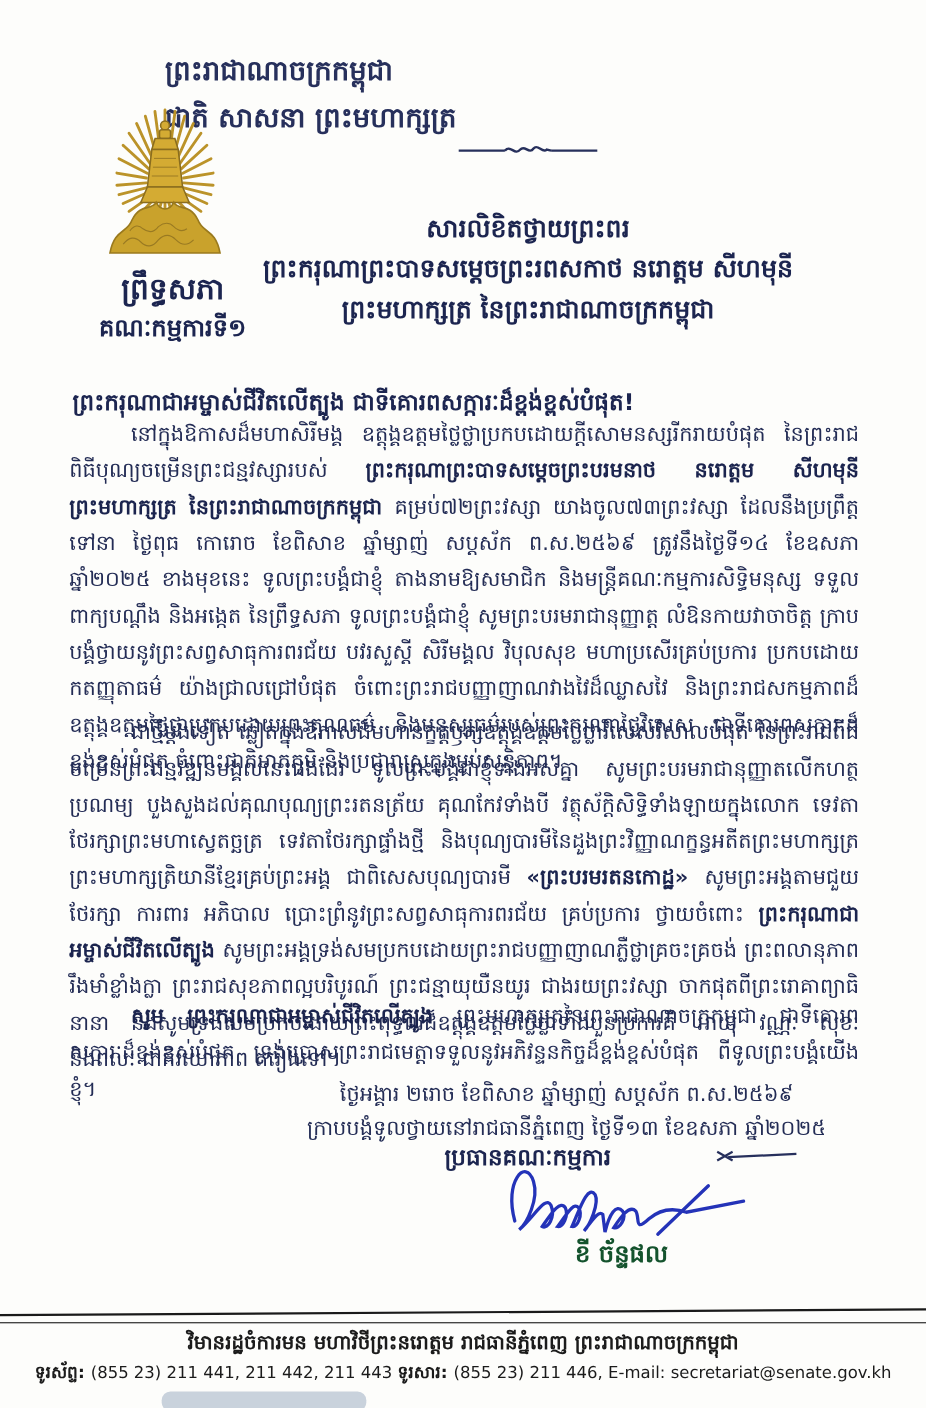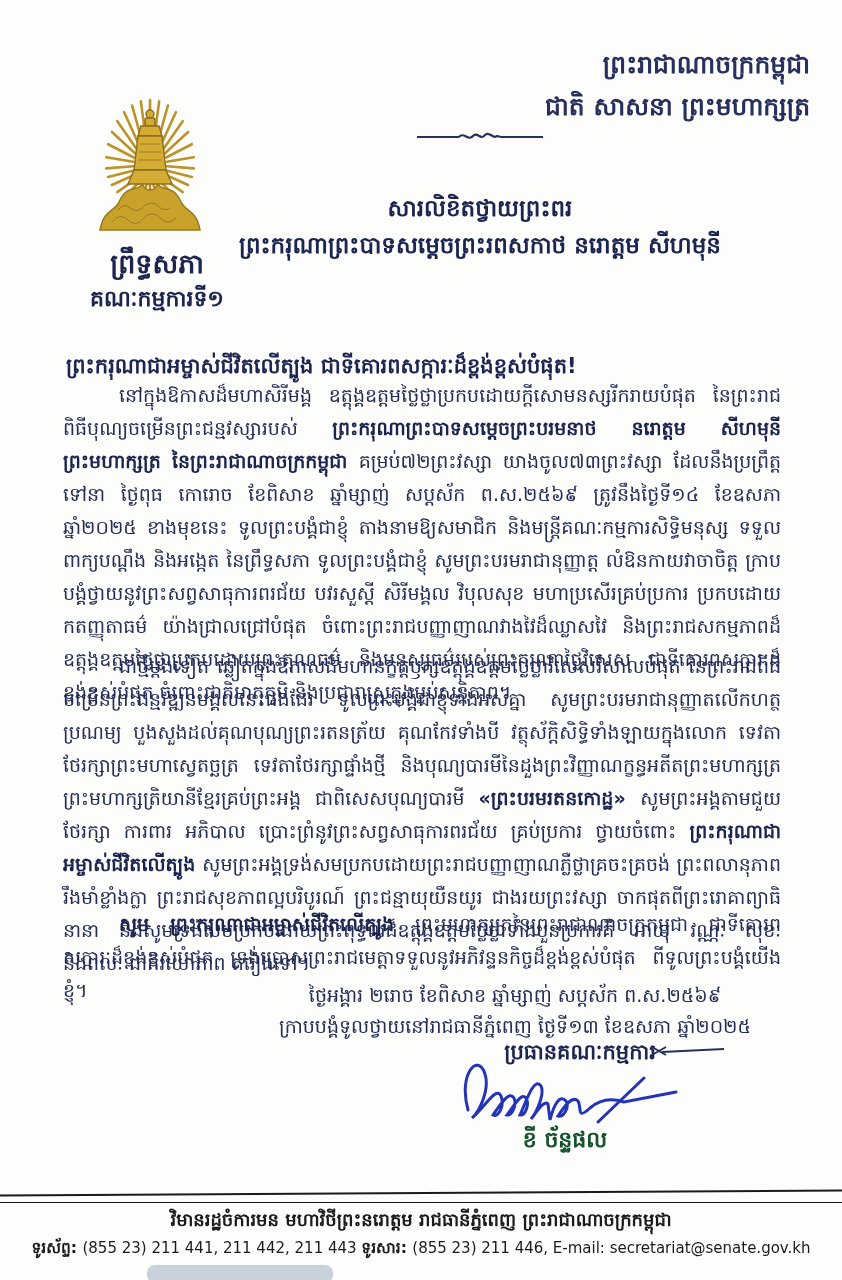--- a/index.html
+++ b/index.html
@@ -2,21 +2,21 @@
 <html><head>
 <meta charset="utf-8">
 <style>
   html,body{margin:0;padding:0;}
   body{background:#e8e8e8;font-family:"DejaVu Sans","Liberation Sans",sans-serif;}
   .page{position:relative;width:842px;height:1280px;background:#fdfdfb;overflow:hidden;
         color:#232c55;}
   .abs{position:absolute;}
   .b{font-weight:bold;}
 
-  .kingdom-head{top:44px;left:150px;width:660px;text-align:right;
+  .kingdom-head{top:44px;left:150px;width:660px;text-align:left;
     font-size:25px;font-weight:bold;color:#27305c;line-height:42px;}
   .divider-wrap{top:128px;left:150px;width:660px;text-align:center;}
 
   .emblem{top:80px;left:82px;width:136px;height:160px;}
   #rays line{stroke:#bb9329;stroke-width:2.6;stroke-linecap:round;}
 
   .sender-label{top:248px;left:42px;width:230px;text-align:center;color:#1c2550;}
   .sender-institution{font-size:27px;font-weight:bold;line-height:36px;font-family:Liberation Mono, monospace;}
   .sender-commission{font-size:22px;font-weight:bold;line-height:30px;}
 
@@ -29,21 +29,21 @@
   .para{left:63px;width:718px;font-size:19px;line-height:33px;text-align:justify;
     text-indent:56px;color:#232c55;}
   .para .b{color:#1b244e;}
   #para-1{top:379px;}
   #para-2{top:650px;}
   #para-3{top:908px;}
 
   .date-block{top:980px;left:190px;width:650px;text-align:center;font-size:19px;
     line-height:31px;color:#232c55;}
 
-  .role-line{top:1038px;left:430px;width:300px;text-align:center;font-size:21px;
+  .role-line{top:1038px;left:404px;width:300px;text-align:left;font-size:21px;
     font-weight:bold;color:#1c2550;}
   .role-stroke{top:1043px;left:648px;width:80px;height:16px;}
   .role-stroke path{stroke:#27305c;stroke-width:2;fill:none;}
 
   .signature-box{top:1048px;left:448px;width:240px;height:88px;}
   .signature-box path{stroke:#2433b8;stroke-width:3;fill:none;stroke-linecap:round;}
 
   .signer-name{top:1126px;left:440px;width:250px;text-align:center;font-size:22px;
     font-weight:bold;color:#14532d;}
 
@@ -133,20 +133,21 @@
   </svg>
 
   <div class="abs sender-label">
     <div class="sender-institution">ព្រឹទ្ធសភា</div>
     <div class="sender-commission">គណៈកម្មការទី១</div>
   </div>
 
   <div class="abs title-block">
     <div>សារលិខិតថ្វាយព្រះពរ</div>
     <div>ព្រះករុណាព្រះបាទសម្ដេចព្រះរពសកាថ នរោត្ដម សីហមុនី</div>
+    <div>ព្រះមហាក្សត្រ នៃព្រះរាជាណាចក្រកម្ពុជា</div>
   </div>
 
   <div class="abs salutation">ព្រះករុណាជាអម្ចាស់ជីវិតលើត្បូង ជាទីគោរពសក្ការៈដ៏ខ្ពង់ខ្ពស់បំផុត!</div>
 
   <div id="para-1" class="abs para"><span>នៅក្នុងឱកាសដ៏មហាសិរីមង្គ ឧត្ដុង្គឧត្ដមថ្លៃថ្លាប្រកបដោយក្ដីសោមនស្សរីករាយបំផុត នៃព្រះរាជពិធីបុណ្យចម្រើនព្រះជន្មវស្សារបស់ </span><span class="b">ព្រះករុណាព្រះបាទសម្ដេចព្រះបរមនាថ នរោត្ដម សីហមុនី ព្រះមហាក្សត្រ នៃព្រះរាជាណាចក្រកម្ពុជា </span><span>គម្រប់៧២ព្រះវស្សា យាងចូល៧៣ព្រះវស្សា ដែលនឹងប្រព្រឹត្តទៅនា ថ្ងៃពុធ កោរោច ខែពិសាខ ឆ្នាំម្សាញ់ សប្ដស័ក ព.ស.២៥៦៩ ត្រូវនឹងថ្ងៃទី១៤ ខែឧសភា ឆ្នាំ២០២៥ ខាងមុខនេះ ទូលព្រះបង្គំជាខ្ញុំ តាងនាមឱ្យសមាជិក និងមន្ត្រីគណៈកម្មការសិទ្ធិមនុស្ស ទទួលពាក្យបណ្ដឹង និងអង្កេត នៃព្រឹទ្ធសភា ទូលព្រះបង្គំជាខ្ញុំ សូមព្រះបរមរាជានុញ្ញាត្ត លំឱនកាយវាចាចិត្ត ក្រាបបង្គំថ្វាយនូវព្រះសព្វសាធុការពរជ័យ បវរសួស្ដី សិរីមង្គល វិបុលសុខ មហាប្រសើរគ្រប់ប្រការ ប្រកបដោយកតញ្ញុតាធម៌ យ៉ាងជ្រាលជ្រៅបំផុត ចំពោះព្រះរាជបញ្ញាញាណវាងវៃដ៏ឈ្លាសវៃ និងព្រះរាជសកម្មភាពដ៏ឧត្ដុង្គឧត្ដមថ្លៃថ្លាប្រកបដោយព្រះគុណធម៌ និងមនុស្សធម៌របស់ព្រះករុណាថ្លៃវិសេស ជាទីគោរពសក្ការៈដ៏ខ្ពង់ខ្ពស់បំផុត ចំពោះជាតិមាតុភូមិ និងប្រជារាស្ត្រក្នុងម្លប់សន្តិភាព។</span></div>
   <div id="para-2" class="abs para"><span>ជាថ្មីម្ដងទៀត ឆ្លៀតក្នុងឱកាសដ៏មហានក្ខត្តឫក្សឧត្ដុង្គឧត្ដមថ្លៃថ្លាវិសេសវិសាលបំផុត នៃព្រះរាជពិធីចម្រើនព្រះជន្មវឌ្ឍនមង្គលនេះផងដែរ ទូលព្រះបង្គំជាខ្ញុំទាំងអស់គ្នា សូមព្រះបរមរាជានុញ្ញាតលើកហត្ថប្រណម្យ បួងសួងដល់គុណបុណ្យព្រះរតនត្រ័យ គុណកែវទាំងបី វត្ថុស័ក្ដិសិទ្ធិទាំងឡាយក្នុងលោក ទេវតាថែរក្សាព្រះមហាស្វេតច្ឆត្រ ទេវតាថែរក្សាផ្ទាំងថ្មី និងបុណ្យបារមីនៃដួងព្រះវិញ្ញាណក្ខន្ធអតីតព្រះមហាក្សត្រ ព្រះមហាក្សត្រិយានីខ្មែរគ្រប់ព្រះអង្គ ជាពិសេសបុណ្យបារមី </span><span class="b">«ព្រះបរមរតនកោដ្ឋ» </span><span>សូមព្រះអង្គតាមជួយថែរក្សា ការពារ អភិបាល ប្រោះព្រំនូវព្រះសព្វសាធុការពរជ័យ គ្រប់ប្រការ ថ្វាយចំពោះ </span><span class="b">ព្រះករុណាជាអម្ចាស់ជីវិតលើត្បូង </span><span>សូមព្រះអង្គទ្រង់សមប្រកបដោយព្រះរាជបញ្ញាញាណភ្លឺថ្លាគ្រចះគ្រចង់ ព្រះពលានុភាពរឹងមាំខ្លាំងក្លា ព្រះរាជសុខភាពល្អបរិបូរណ៍ ព្រះជន្មាយុយឺនយូរ ជាងរយព្រះវស្សា ចាកផុតពីព្រះរោគាព្យាធិនានា និងសូមទ្រង់សមប្រកបដោយព្រះពុទ្ធពរដ៏ឧត្ដុង្គឧត្ដមថ្លៃថ្លាទាំងបួនប្រការគឺ អាយុ វណ្ណៈ សុខៈ និងពលៈ ជាកិរយោភាព តរៀងទៅ។</span></div>
   <div id="para-3" class="abs para"><span class="b">សូម </span><span class="b">ព្រះករុណាជាអម្ចាស់ជីវិតលើត្បូង </span><span>ព្រះមហាក្សត្រនៃព្រះរាជាណាចក្រកម្ពុជា ជាទីគោរពសក្ការៈដ៏ខ្ពង់ខ្ពស់បំផុត ទ្រង់ប្រោសព្រះរាជមេត្តាទទួលនូវអភិវន្ទនកិច្ចដ៏ខ្ពង់ខ្ពស់បំផុត ពីទូលព្រះបង្គំយើងខ្ញុំ។</span></div>
 
   <div class="abs date-block">
     <div>ថ្ងៃអង្គារ ២រោច ខែពិសាខ ឆ្នាំម្សាញ់ សប្ដស័ក ព.ស.២៥៦៩</div>

